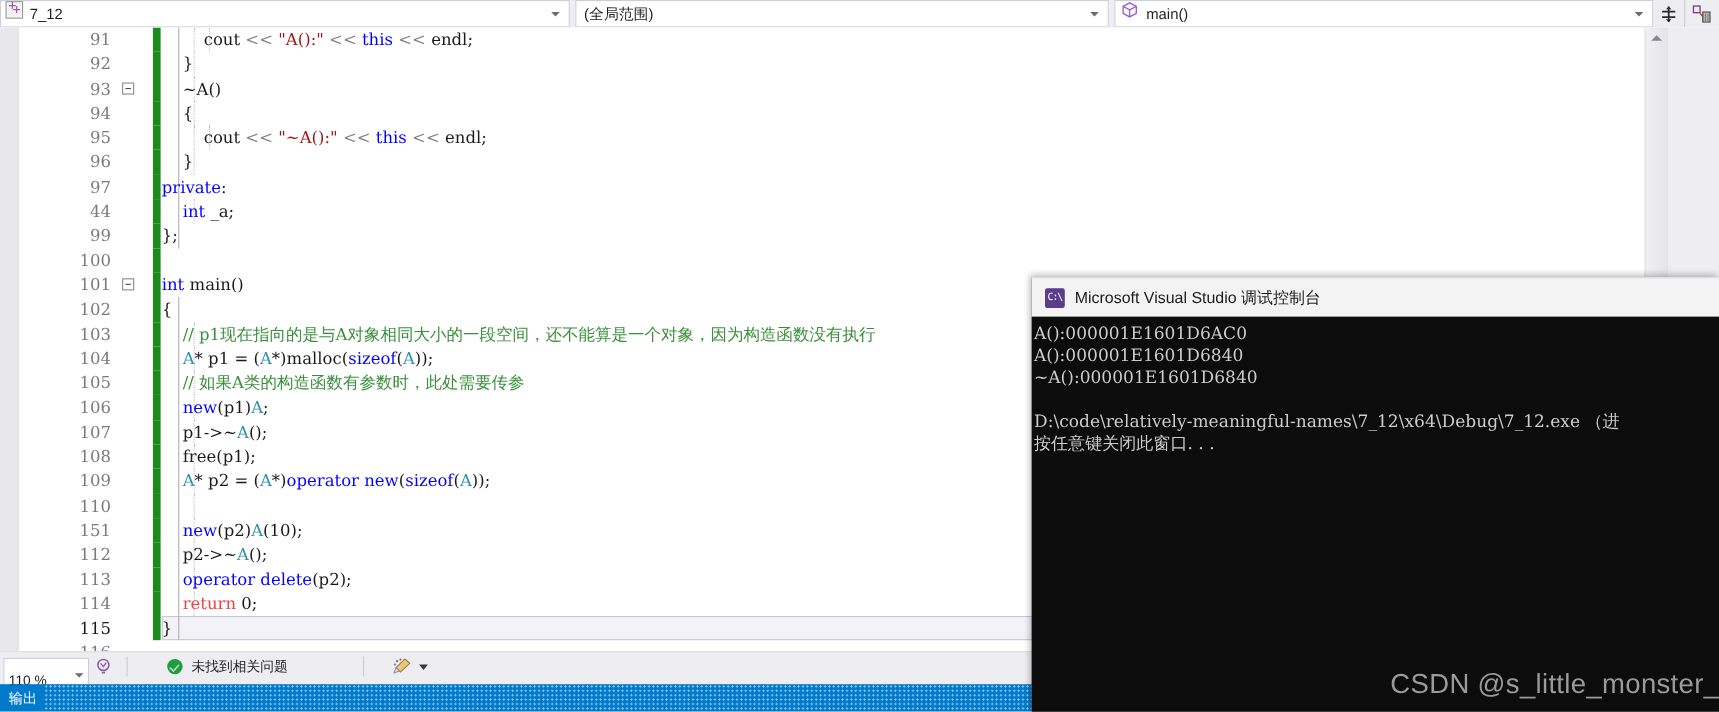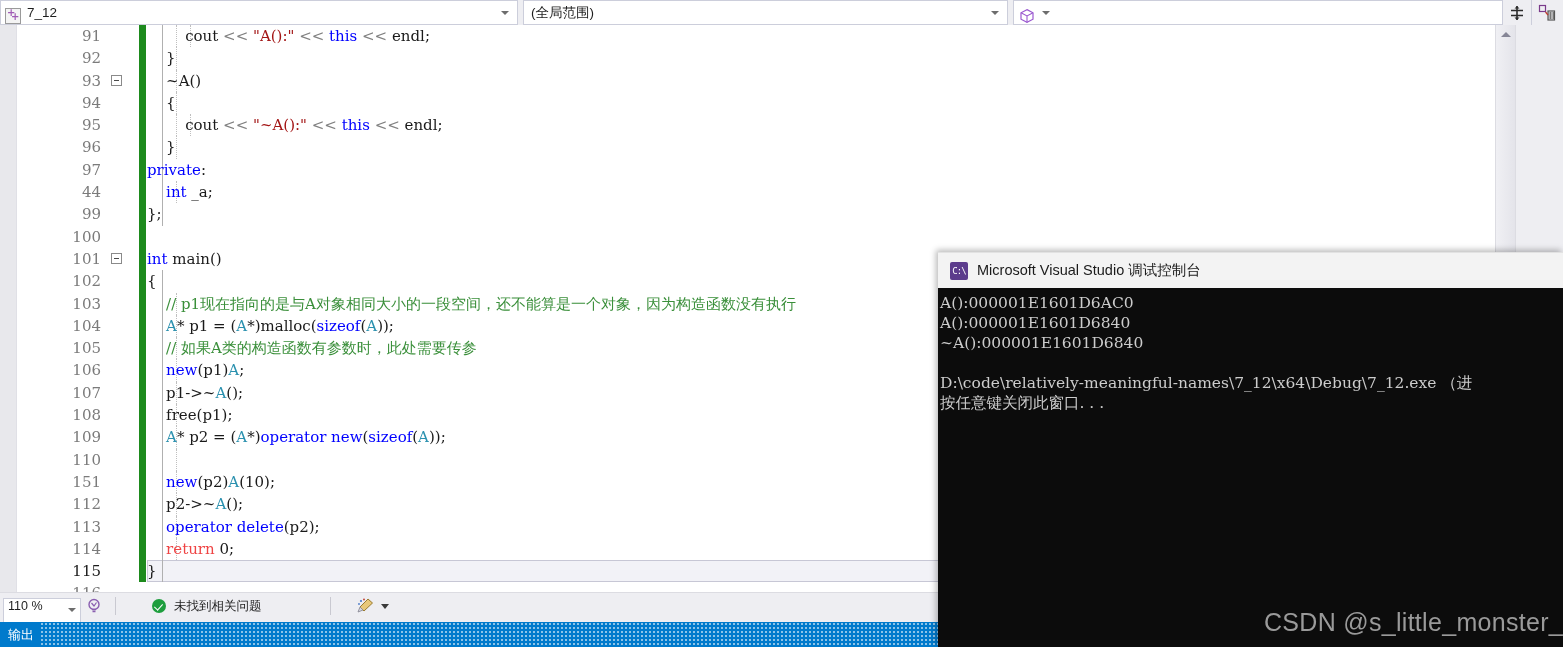--- a/index.html
+++ b/index.html
@@ -22,21 +22,21 @@
     position: absolute; left: 0; top: 0;
     width: 1563px; height: 25px;
     background: #eeeef2;
     display: flex; align-items: stretch;
   }
   .nav-combo {
     position: relative;
     height: 25px;
     background: #ffffff;
     border: 1px solid #cccedb;
-    display: flex; align-items: flex-end;
+    display: flex; align-items: flex-start;
     font-size: 13px; color: #1e1e1e;
     padding: 0 4px 0 3px;
   }
   .nav-combo.project { width: 518px; }
   .nav-combo.scope   { width: 485px; margin-left: 5px; }
   .nav-combo.func    { width: 490px; margin-left: 5px; }
   .nav-combo .combo-label {
     flex: 1 1 auto;
     white-space: nowrap; overflow: hidden;
     padding-left: 4px;
@@ -226,21 +226,21 @@
     background: #eeeef2;
     border-top: 1px solid #dcdce2;
     display: flex; align-items: center;
     font-size: 12.5px; color: #1e1e1e;
   }
   .zoombox {
     width: 78px; height: 29px;
     margin-left: 3px;
     background: #ffffff;
     border: 1px solid #cccedb;
-    display: flex; align-items: flex-start;
+    display: flex; align-items: flex-end;
     font-size: 12.5px;
     margin-top: 12px;
   }
   .zoombox .zval { flex: 1 1 auto; padding-left: 4px; }
   .lightbulb {
     width: 26px; height: 22px;
     display: flex; align-items: center; justify-content: center;
   }
   .statusdiv {
     width: 1px; height: 18px;
@@ -366,20 +366,21 @@
       <span class="combo-arrow"></span>
     </div>
 
     <div class="nav-combo func">
       <span class="cube-icon">
         <svg width="16" height="16" viewBox="0 0 16 16">
           <path d="M8 1.6 L14 4.8 L14 11.2 L8 14.4 L2 11.2 L2 4.8 Z" fill="none" stroke="#9b59d0" stroke-width="1.2"></path>
           <path d="M2 4.8 L8 8 L14 4.8 M8 8 L8 14.4" fill="none" stroke="#9b59d0" stroke-width="1.1"></path>
         </svg>
       </span>
+      <span class="combo-label">main()</span>
       <span class="combo-arrow"></span>
     </div>
 
     <div class="nav-right">
       <div class="split-btn">
         <svg width="18" height="18" viewBox="0 0 18 18">
           <path d="M9 2 L9 16" stroke="#2b2b2b" stroke-width="1.6"></path>
           <path d="M3 6.5 L15 6.5 M3 11.5 L15 11.5" stroke="#2b2b2b" stroke-width="1.6"></path>
           <path d="M9 2 L6.5 4.5 L11.5 4.5 Z M9 16 L6.5 13.5 L11.5 13.5 Z" fill="#2b2b2b"></path>
         </svg>

